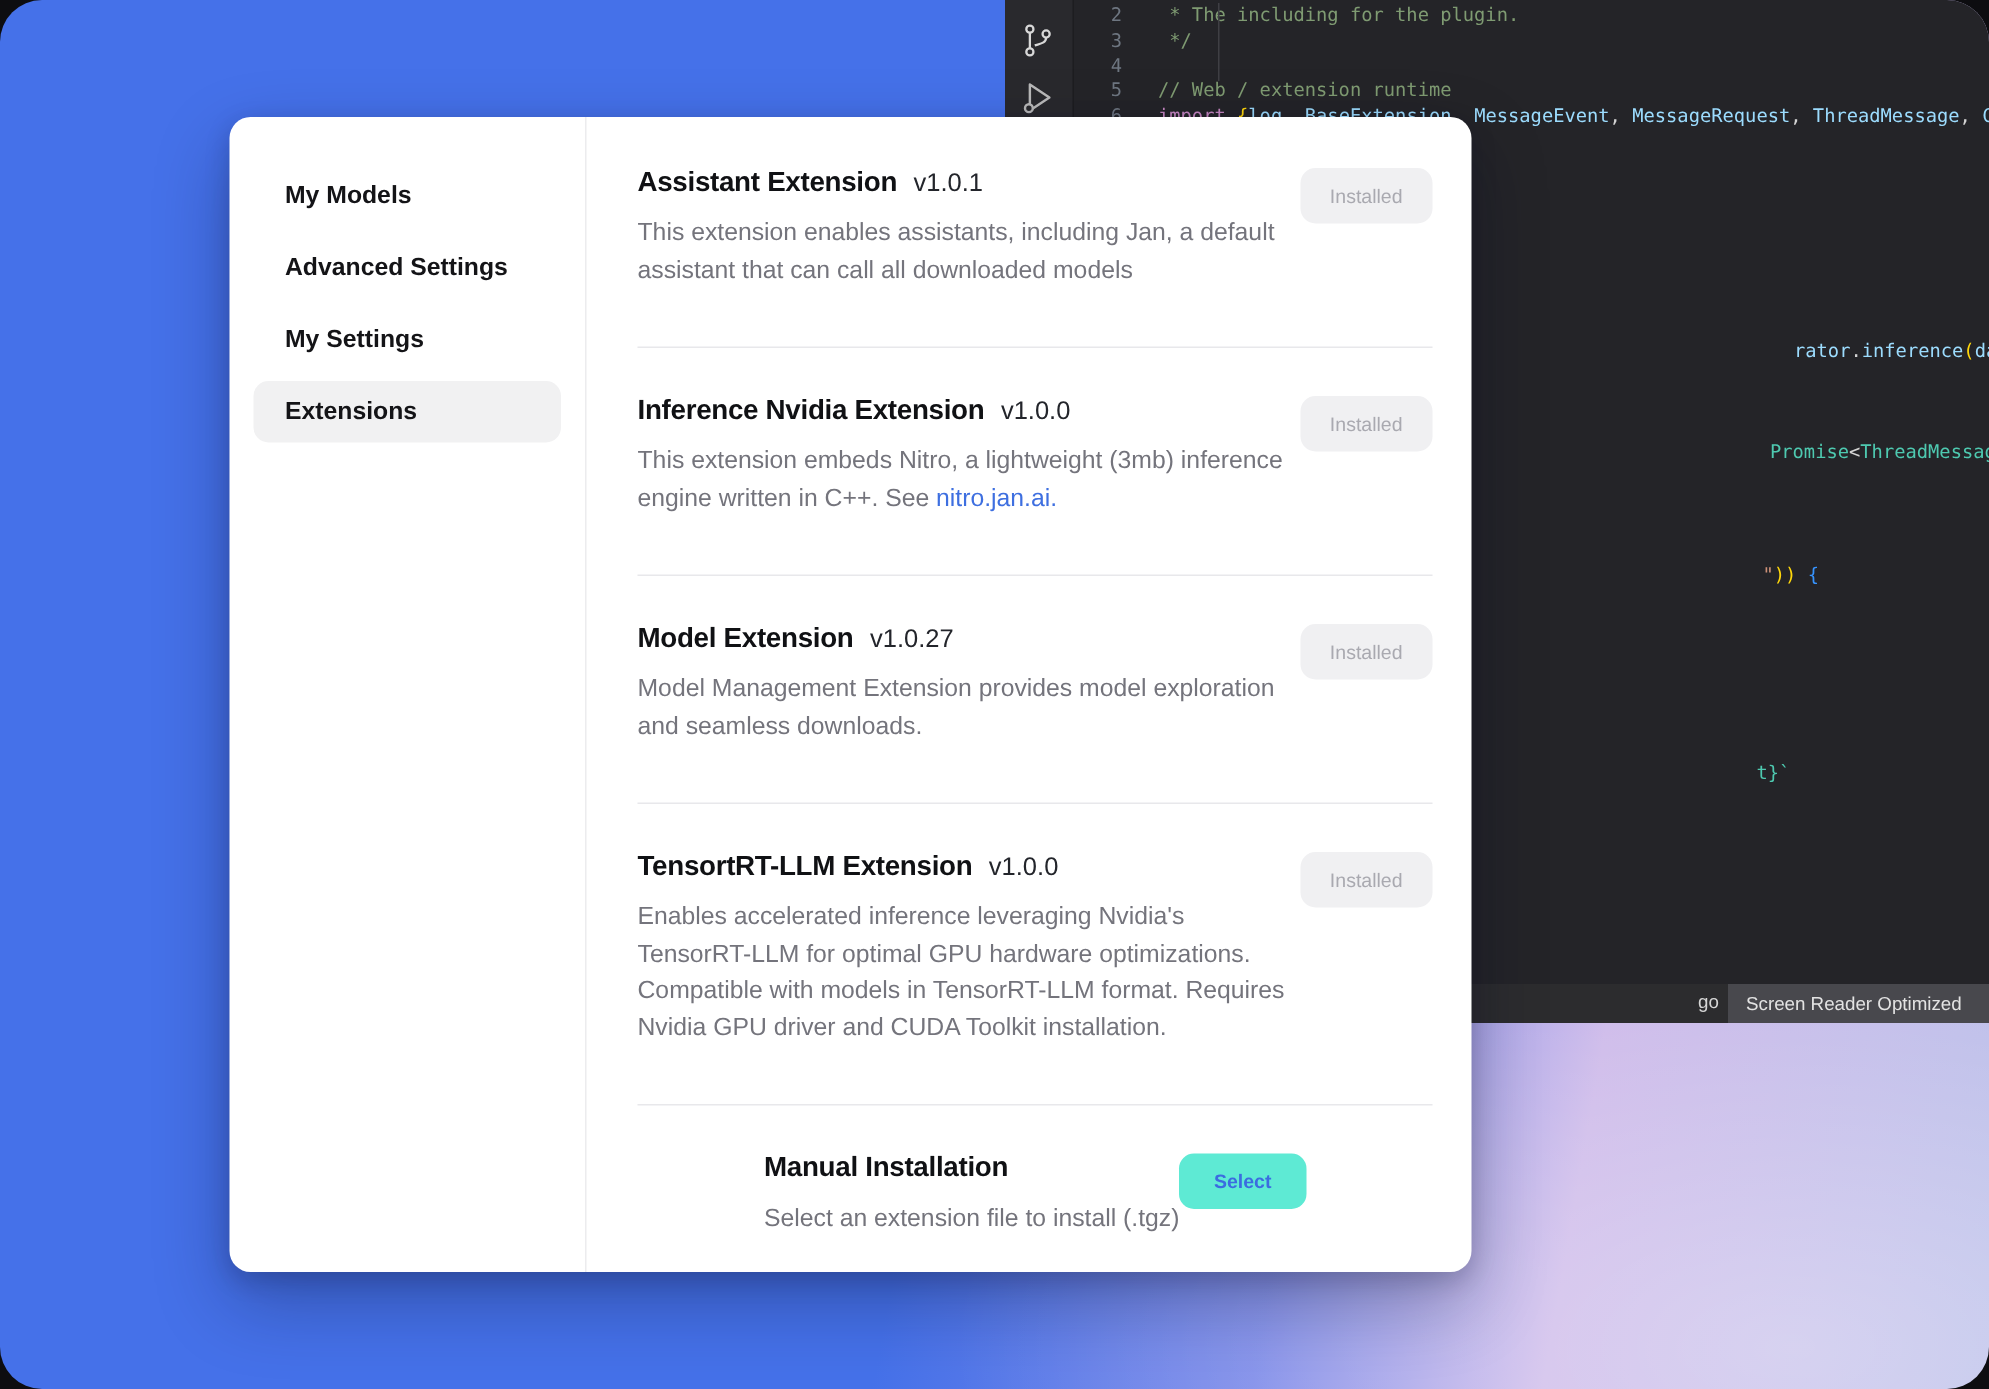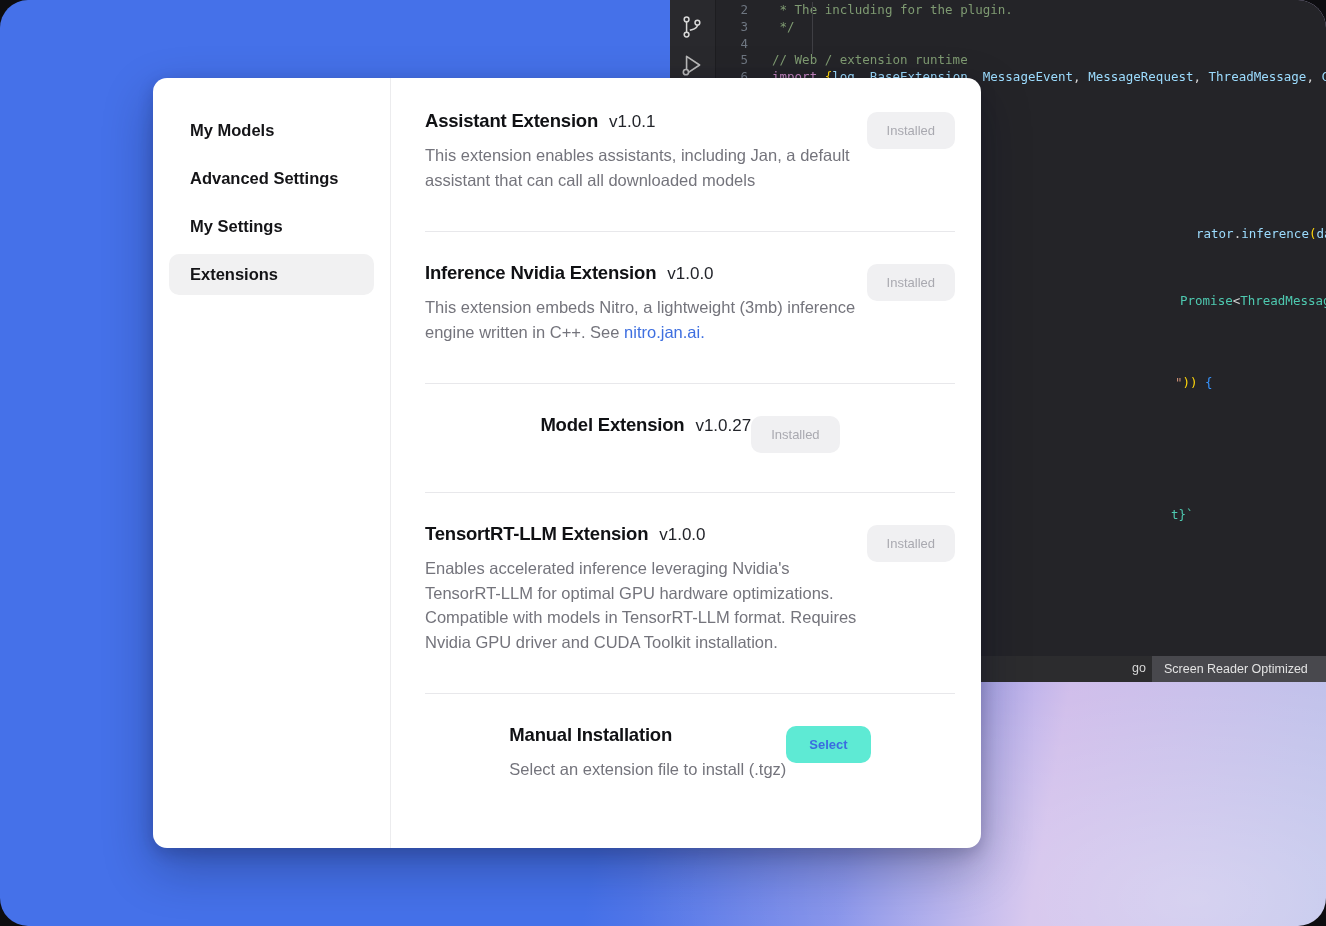--- a/index.html
+++ b/index.html
@@ -172,20 +172,21 @@
         </div>
         <button class="btn btn-installed">Installed</button>
       </div>
 
       <div class="ext-item">
         <div class="ext-left">
           <div class="ext-title-row">
             <span class="ext-name">Model Extension</span>
             <span class="ext-version">v1.0.27</span>
           </div>
+          <div class="ext-desc">Model Management Extension provides model exploration and seamless downloads.</div>
         </div>
         <button class="btn btn-installed">Installed</button>
       </div>
 
       <div class="ext-item">
         <div class="ext-left">
           <div class="ext-title-row">
             <span class="ext-name">TensortRT-LLM Extension</span>
             <span class="ext-version">v1.0.0</span>
           </div>

